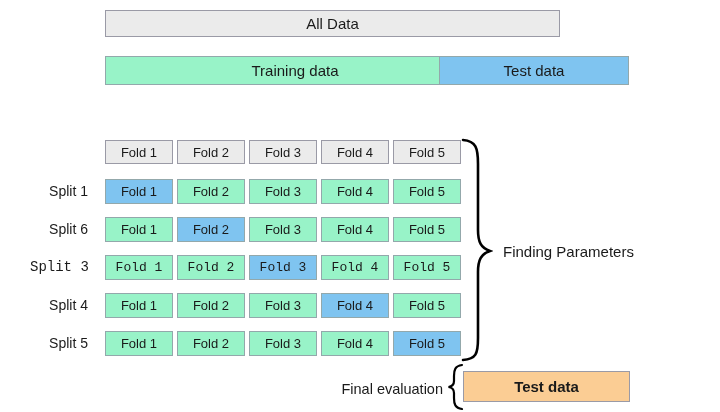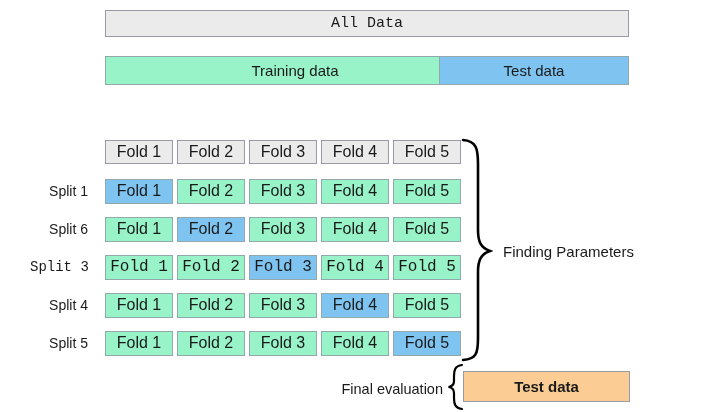--- a/index.html
+++ b/index.html
@@ -14,31 +14,31 @@
   }
   .bar {
     position: absolute;
     box-sizing: border-box;
     border: 1px solid var(--gray-border);
     display: flex;
     align-items: center;
     justify-content: center;
     font-size: 15px;
   }
-  #all-data-bar   { left: 105px; top: 10px;  width: 524px; height: 27px; background: var(--gray-fill); font-family: Liberation Mono, monospace; }
+  #all-data-bar   { left: 105px; top: 10px;  width: 455px; height: 27px; background: var(--gray-fill); }
   #training-bar   { left: 105px; top: 56px;  width: 380px; height: 29px; background: var(--green-fill); border-color: var(--colored-border); }
   #test-top-bar   { left: 439px; top: 56px;  width: 190px; height: 29px; background: var(--blue-fill);  border-color: var(--colored-border); }
 
   #folds-header-row { position: absolute; left: 105px; top: 140px; display: flex; gap: 4px; }
   .fold-cell {
     width: 68px; height: 24px;
     box-sizing: border-box;
     border: 1px solid var(--gray-border);
     display: flex; align-items: center; justify-content: center;
-    font-size: 16px;
+    font-size: 13px;
   }
   .fold-cell.gray  { background: var(--gray-fill);  border-color: var(--gray-border); }
   .fold-cell.green { background: var(--green-fill); border-color: var(--colored-border); }
   .fold-cell.blue  { background: var(--blue-fill);  border-color: var(--colored-border); }
 
   .split-row { position: absolute; left: 30px; display: flex; align-items: center; height: 16px; }
   .split-row .fold-cell { height: 25px; }
   .split-label { width: 58px; text-align: right; margin-right: 17px; font-size: 14px; white-space: nowrap; }
   .split-cells { display: flex; gap: 4px; }
 

